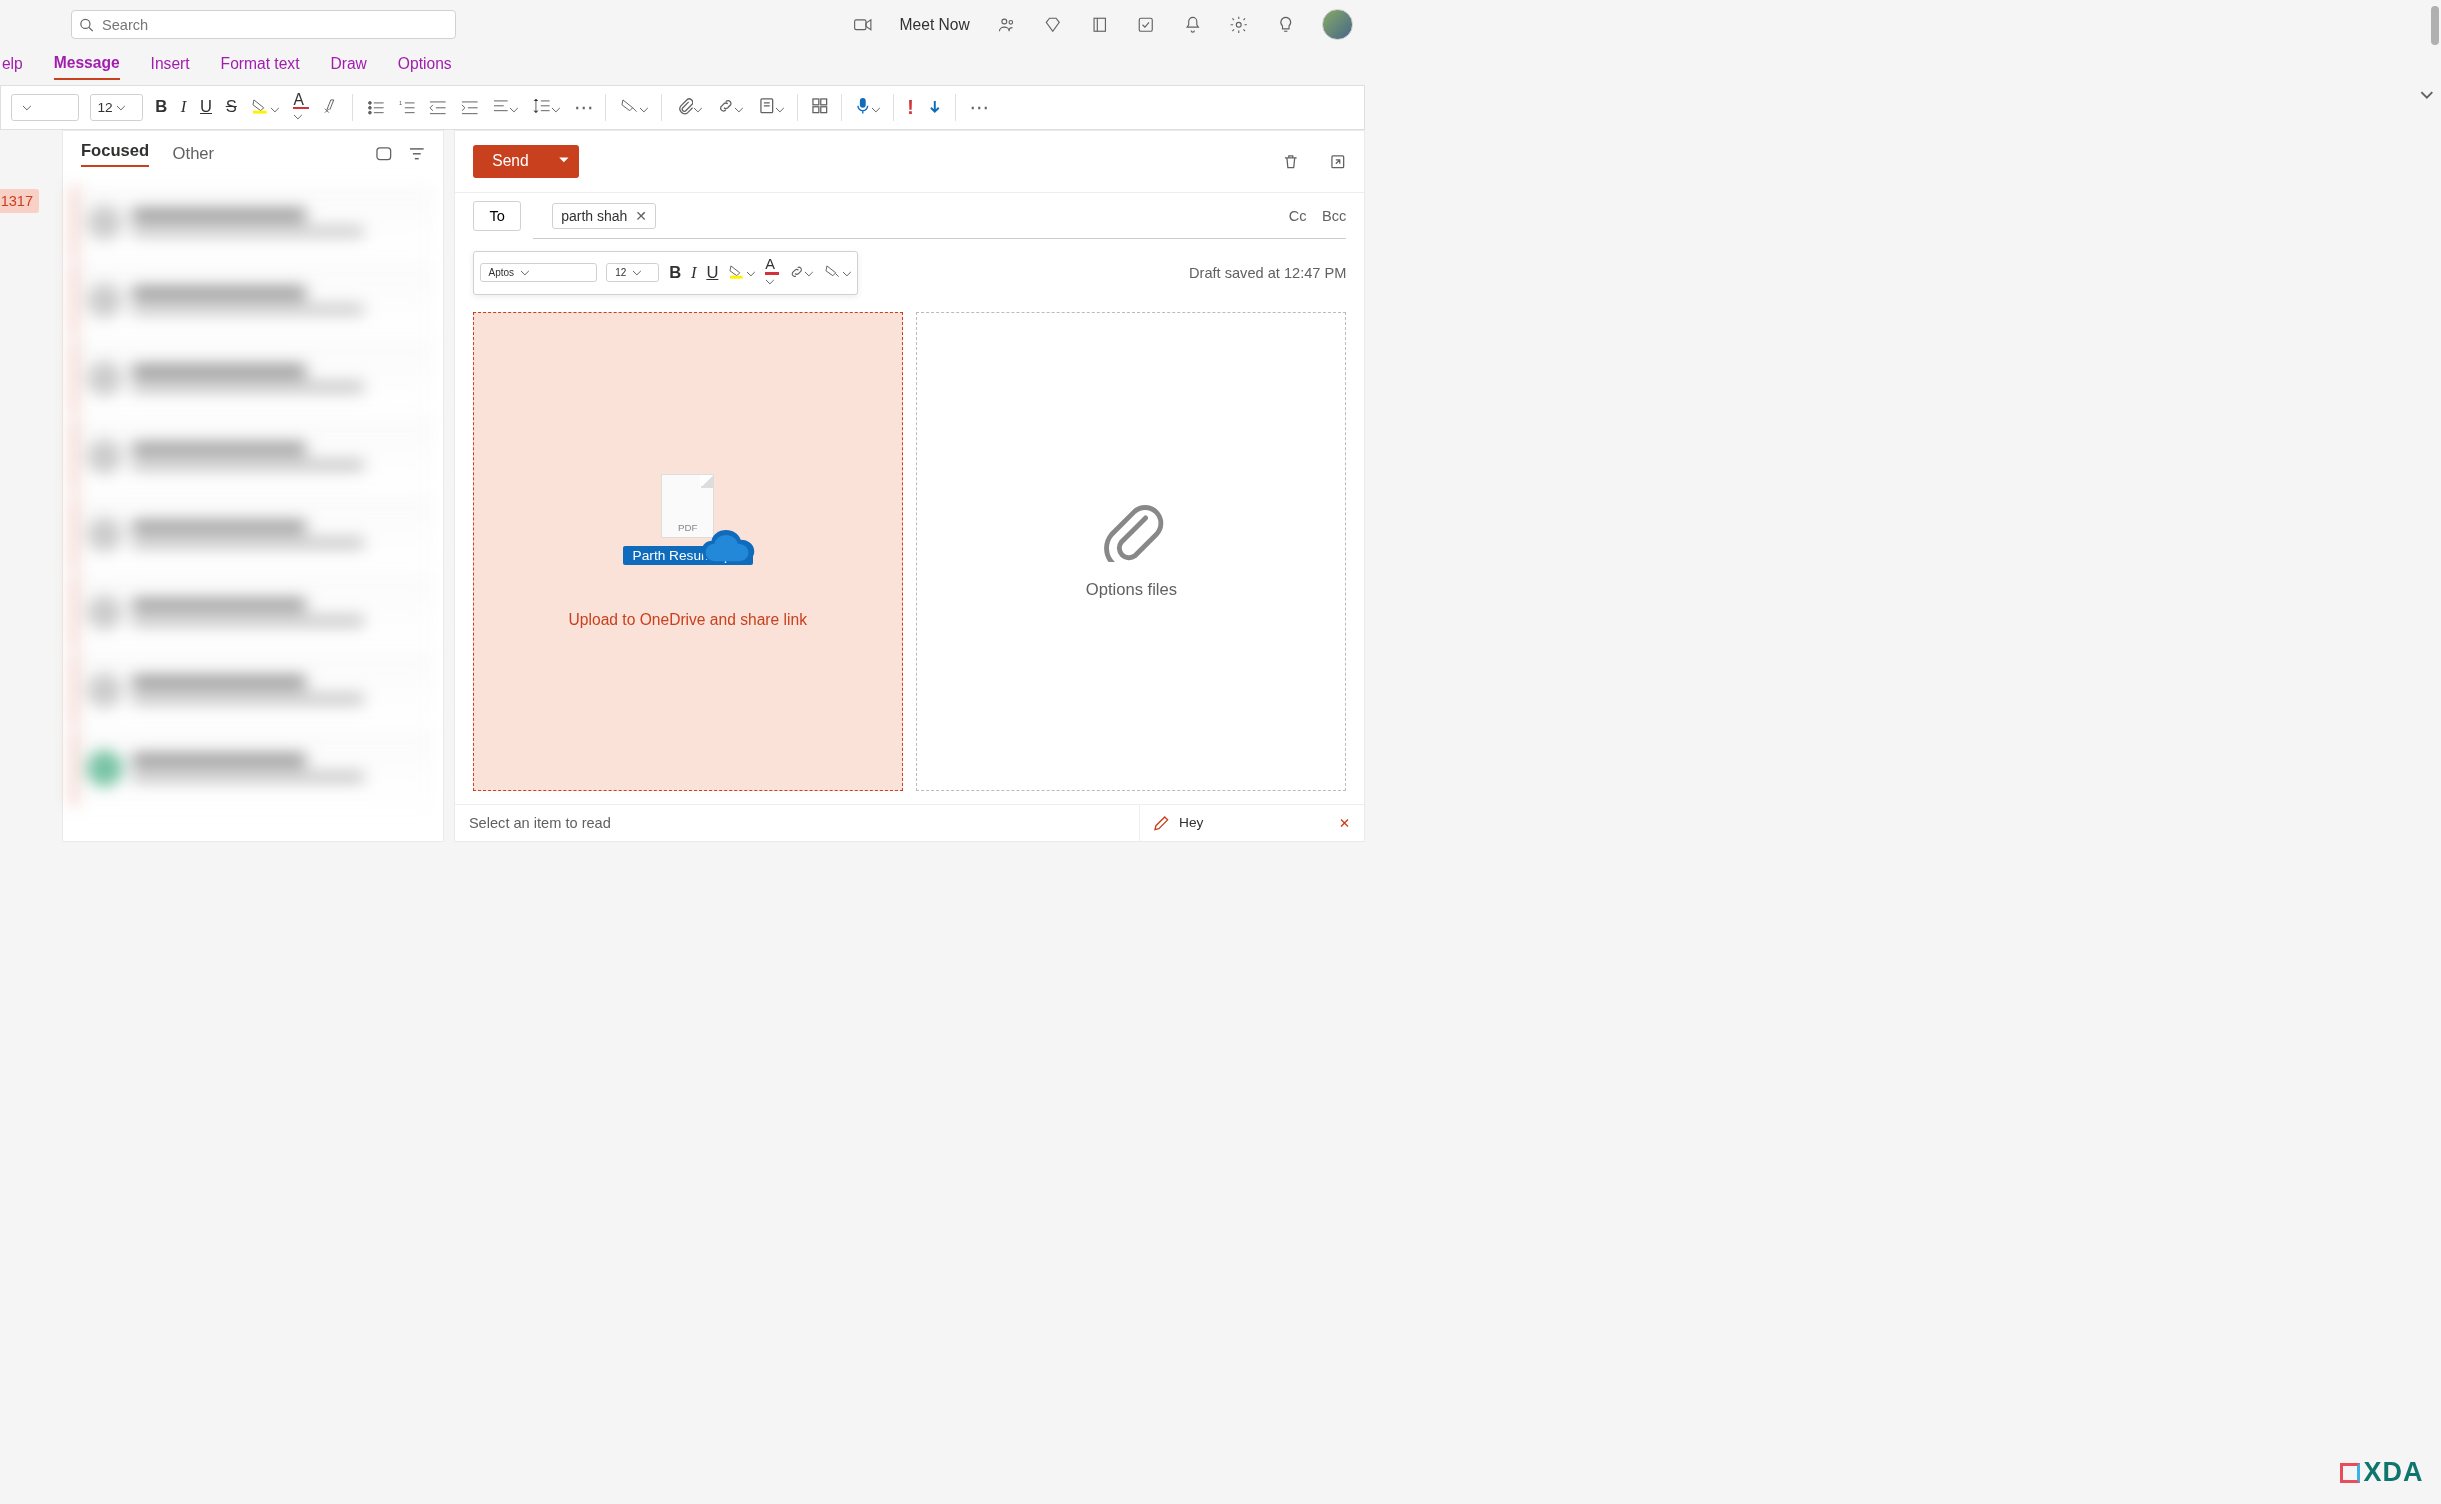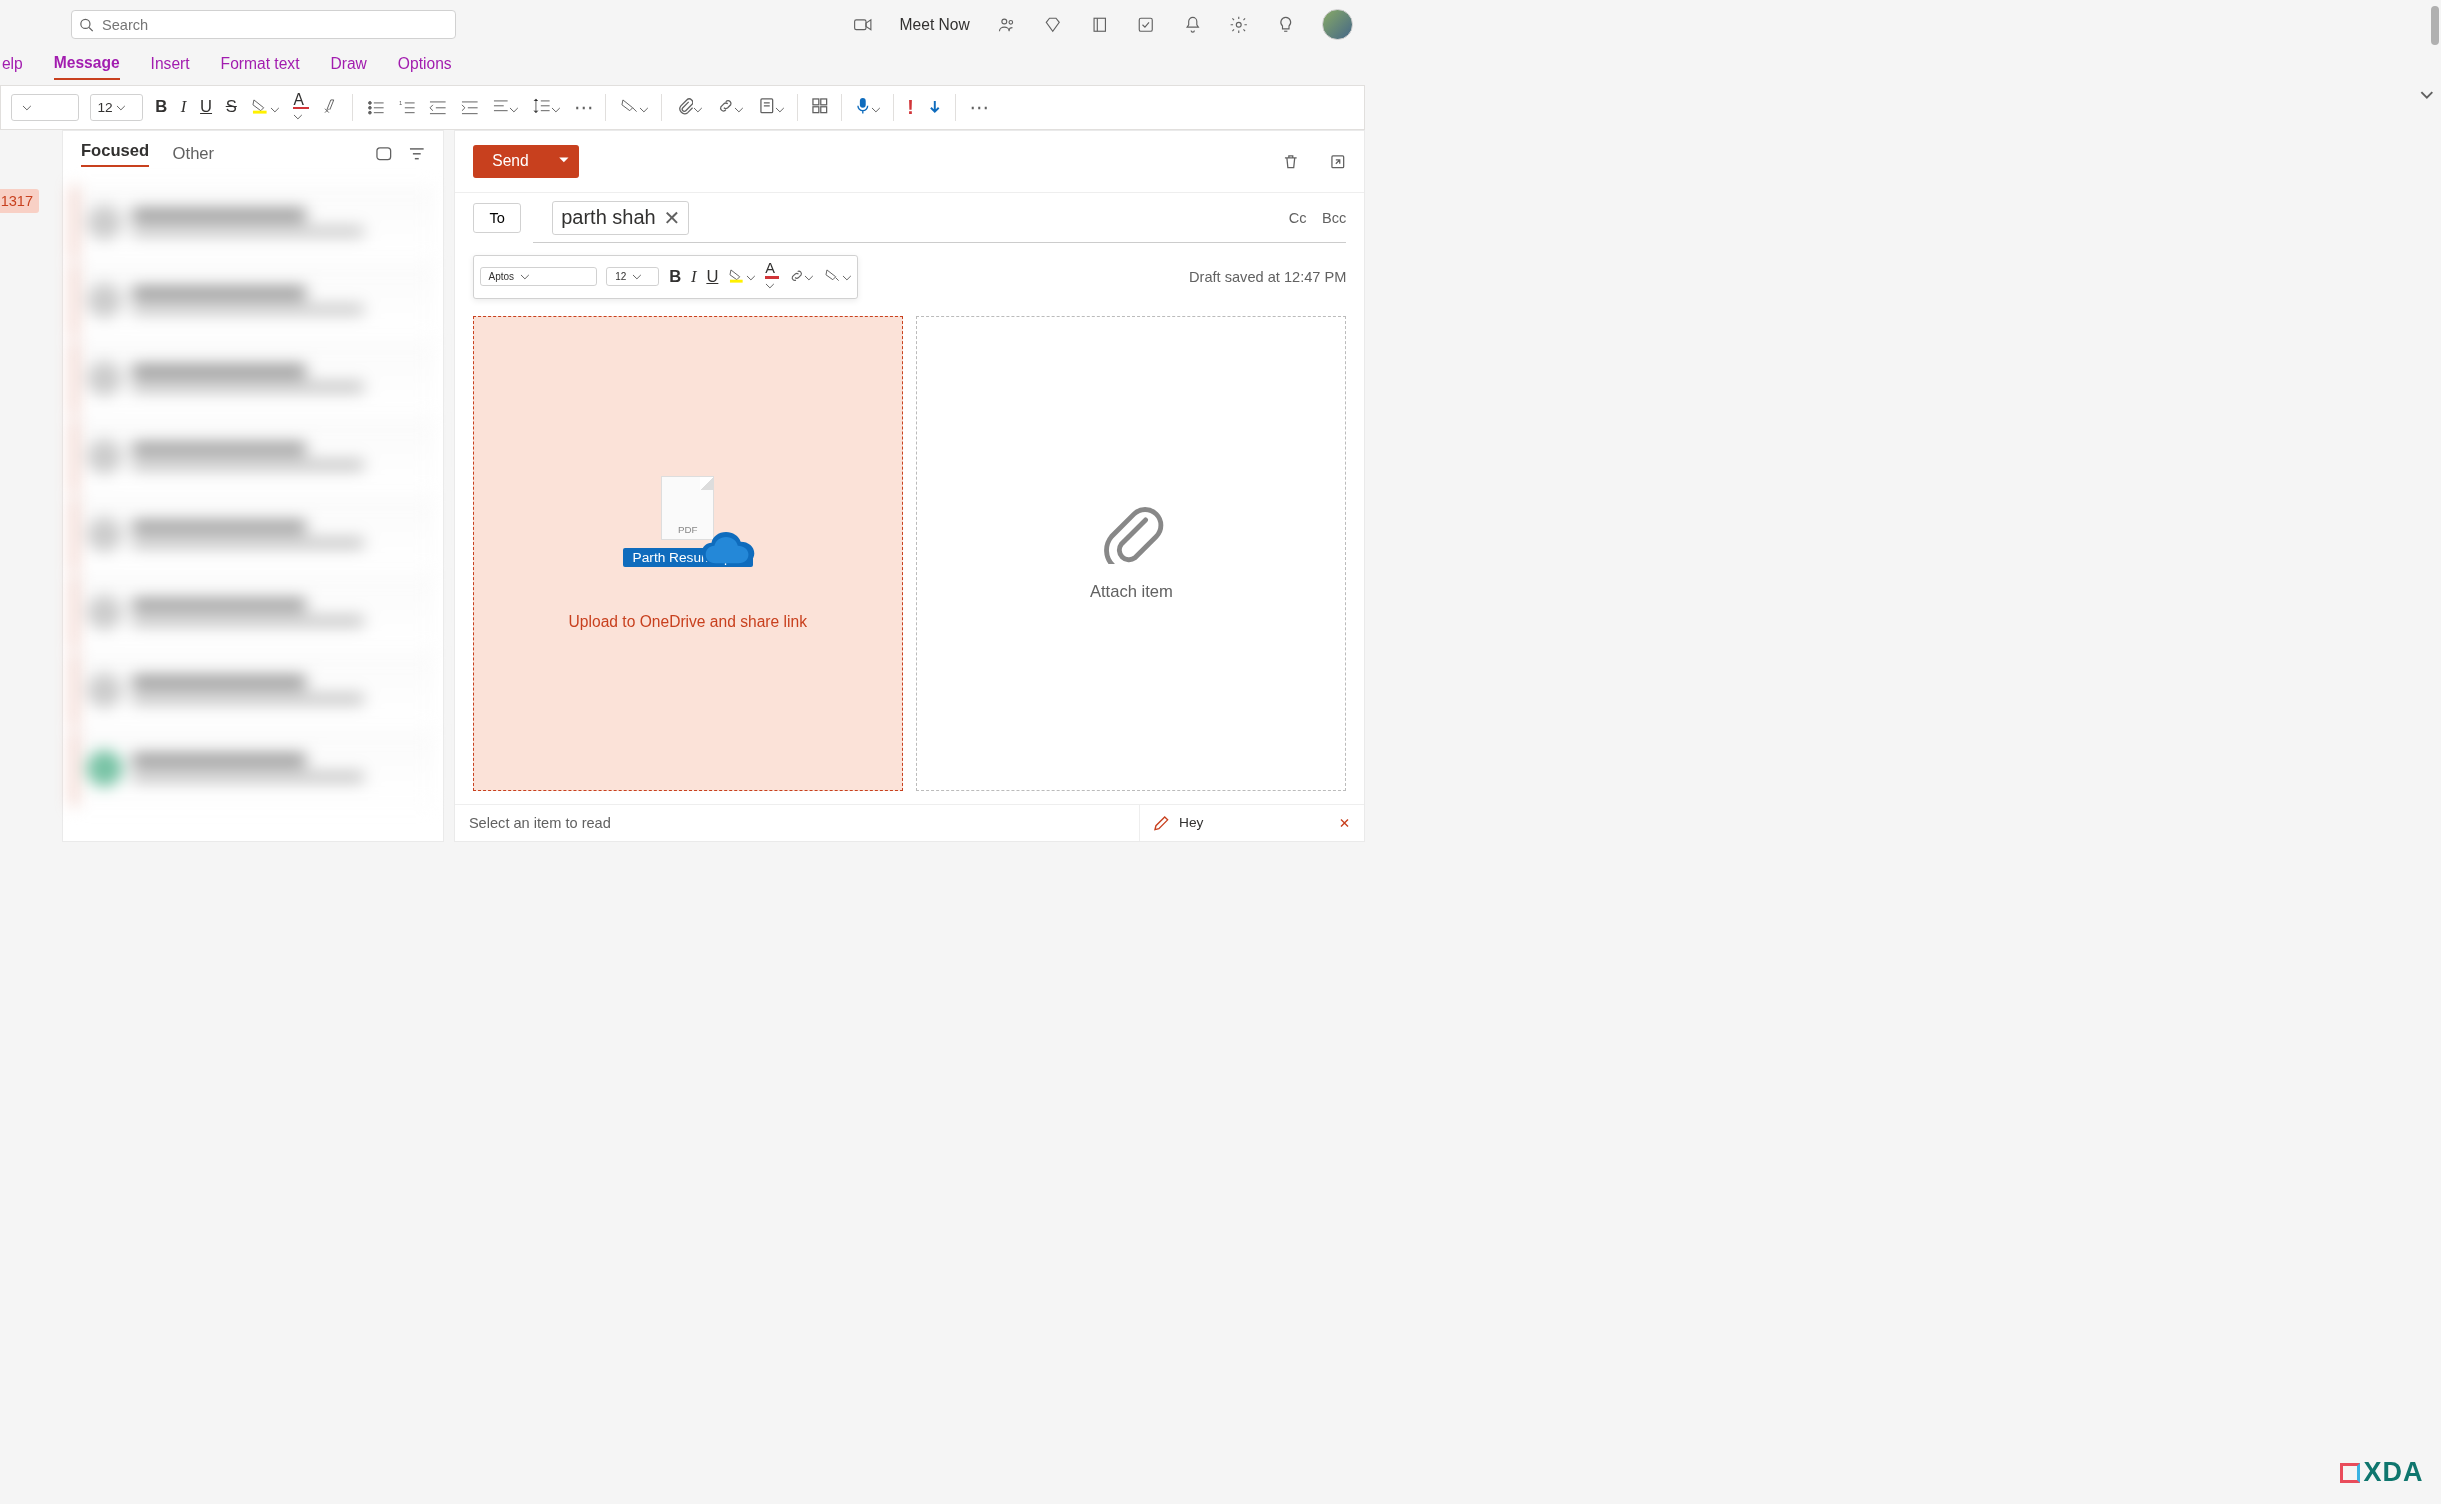--- a/index.html
+++ b/index.html
@@ -45,21 +45,21 @@
 .compose { flex: 1; background: #fff; margin-left: 9.8px; border: 1px solid #eaeaea; display: flex; flex-direction: column; }
 .compose-top { display: flex; align-items: center; padding: 13.7px 17.6px; }
 .send-btn { display: flex; }
 .send-btn .main { background: #c8401e; color: #fff; padding: 7.8px 19.5px; border-radius: 2.9px 0 0 2.9px; font-size: 15.6px; border:none; cursor:pointer;}
 .send-btn .arrow { background: #c8401e; color: #fff; padding: 7.8px 9.8px; border-left: 1px solid rgba(255,255,255,.3); border-radius: 0 2.9px 2.9px 0; cursor:pointer; border:none;}
 .send-btn .arrow svg { fill: #fff; width: 11.7px; height: 11.7px; }
 .compose-top-right { margin-left: auto; display: flex; gap: 29px; }
 
 .to-row { display: flex; align-items: center; padding: 7.8px 17.6px; border-top: 1px solid #eee; gap: 31px; }
 .to-btn { border: 1px solid #d1d1d1; border-radius: 2.9px; padding: 5.9px 15.6px; font-size: 14.6px; background:#fff; cursor:pointer;}
-.chip { border: 1px solid #d1d1d1; border-radius: 2.9px; padding: 3.9px 7.8px; display: flex; align-items: center; gap: 7.8px; font-size: 20px; }
+.chip { border: 1px solid #d1d1d1; border-radius: 2.9px; padding: 3.9px 7.8px; display: flex; align-items: center; gap: 7.8px; font-size: 14px; }
 .chip .x { color: #616161; cursor: pointer; }
 .cc-bcc { margin-left: auto; display: flex; gap: 15.6px; color: #616161; font-size: 14.6px; }
 .to-underline { border-bottom: 1px solid #ccc; margin: 0 17.6px 0 78px; }
 
 .draft-row { display: flex; align-items: center; padding: 11.7px 17.6px 3.9px; }
 .mini-toolbar { display: flex; border: 1px solid #d1d1d1; box-shadow: 0 2px 5.9px rgba(0,0,0,.08); background: #fff; padding: 3.9px 5.9px; gap: 9.8px; border-radius: 2.9px; align-items: center; }
 .mini-toolbar .sel { border: 1px solid #d1d1d1; border-radius: 2.9px; padding: 2.9px 7.8px; display:flex; align-items:center; gap:5.9px; font-size:10px;}
 .draft-saved { margin-left: auto; color: #616161; font-size: 14.6px; }
 
 .drop-area-row { display: flex; gap: 13.7px; padding: 13.7px 17.6px; flex: 1; }
@@ -433,21 +433,21 @@
               <path d="M18 34c-8 0-12-6-12-11 0-6 5-10 10-10 1-6 7-11 15-11 7 0 13 4 15 10 8 0 14 5 14 12 0 6-5 10-12 10H18z" fill="#0f6cbd"></path>
               <path d="M20 34c-6 0-10-4-10-9 0-5 4-9 9-9 1-5 6-9 12-9 6 0 11 4 12 9 6 0 11 4 11 9 0 5-4 9-10 9H20z" fill="#2488d8"></path>
             </svg>
         </div>
         <div class="drop-text">Upload to OneDrive and share link</div>
       </div>
       <div class="drop-zone gray">
         <svg width="68" height="59" viewBox="0 0 70 60" fill="none" stroke="#888" stroke-width="5" stroke-linecap="round">
             <path d="M50 15L25 40a10 10 0 0014 14l22-22a16 16 0 00-23-23L15 32a22 22 0 0031 31"></path>
           </svg>
-        <div class="attach-text">Attach item</div>
+        <div class="attach-text">Options files</div>
       </div>
     </div>
 
     <div class="reading-footer">
       <div class="panel1">Select an item to read</div>
       <div class="panel2">
         <span class="pen">
             <svg width="15.6" height="15.6" viewBox="0 0 16 16" fill="none" stroke="#c8401e" stroke-width="1.4">
               <path d="M11 2l3 3L5 14l-4 1 1-4z"></path>
             </svg>

